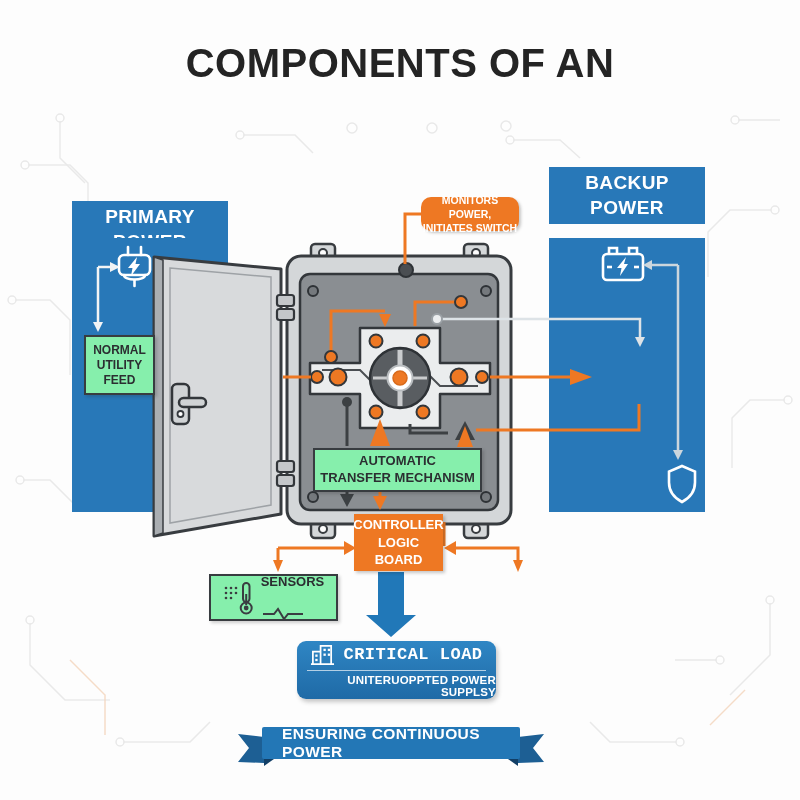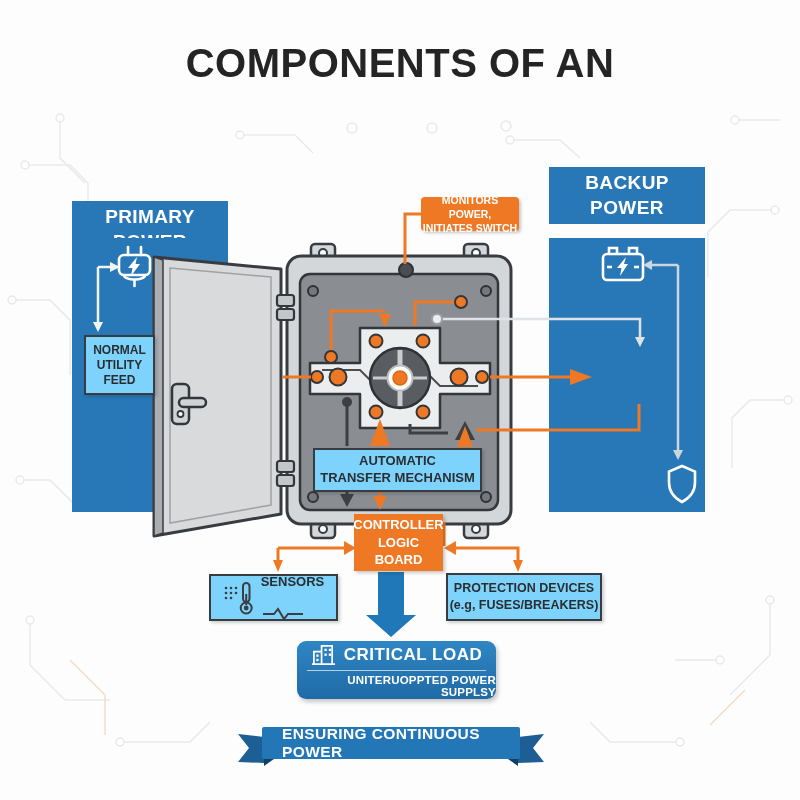--- a/index.html
+++ b/index.html
@@ -9,42 +9,42 @@
   .abs{position:absolute;}
   
   #title{left:0;top:42px;width:800px;text-align:center;color:#242424;font-weight:700;
          font-size:40px;line-height:1.08;letter-spacing:.5px;}
   
   .bluebox{background:#2878b8;}
   .hdr{color:#fff;font-weight:700;font-size:19px;line-height:1.3;letter-spacing:.4px;
        display:flex;align-items:center;justify-content:center;text-align:center;}
   .hdr span{display:block;width:112px;}
   
-  .lbl{background:#7dd3fc;border:2px solid #383c40;color:#2b2e31;font-weight:700;
+  .lbl{background:#86efac;border:2px solid #383c40;color:#2b2e31;font-weight:700;
        display:flex;flex-direction:column;align-items:center;justify-content:center;
        text-align:center;box-shadow:2px 2px 3px rgba(40,40,40,.22);}
   .lbl span{display:block;}
   
   .orangebox{background:#ee7823;color:#fff;font-weight:700;display:flex;flex-direction:column;
        align-items:center;justify-content:center;text-align:center;
        box-shadow:2px 2px 3px rgba(40,40,40,.25);}
   .orangebox span{display:block;}
-  #monitor-tag{left:421px;top:197px;width:98px;height:34px;font-size:10.5px;line-height:1.35;border-radius:4px;}
+  #monitor-tag{left:421px;top:197px;width:98px;height:34px;font-size:10.5px;line-height:1.35;border-radius:10px;}
   #utility-label{left:84px;top:335px;width:67px;height:56px;font-size:12px;line-height:1.25;}
   #generator-label{left:597px;top:350px;width:94px;height:55px;font-size:12px;line-height:1.25;}
   #atm-label{left:313px;top:448px;width:165px;height:40px;font-size:13px;line-height:1.3;}
   #controller-box{left:354px;top:514px;width:89px;height:57px;font-size:13px;line-height:1.35;}
   #sensors-box{left:209px;top:574px;width:125px;height:43px;flex-direction:row;gap:6px;font-size:13px;}
   #sensors-box .s-col{display:flex;flex-direction:column;align-items:flex-start;line-height:1;gap:19px;}
   #protection-box{left:446px;top:573px;width:152px;height:44px;font-size:12.5px;line-height:1.35;}
   
   #critical-box{left:297px;top:641px;width:199px;height:58px;border-radius:9px;
       background:linear-gradient(#2f86c4,#1f6aa6);color:#fff;display:flex;flex-direction:column;
       justify-content:center;box-shadow:2px 3px 4px rgba(40,40,40,.25);}
-  .cl-top{display:flex;align-items:center;justify-content:center;gap:8px;}
+  .cl-top{display:flex;align-items:center;justify-content:center;gap:8px;font-family:Liberation Mono, monospace;}
   .cl-title{font-weight:700;font-size:17px;letter-spacing:.5px;}
   .cl-div{height:1px;background:rgba(255,255,255,.65);margin:3px 10px 3px 10px;}
   .cl-sub{font-weight:700;font-size:11.5px;letter-spacing:.2px;text-align:right;}
   
   #banner-text{left:262px;top:727px;width:258px;height:32px;color:#fff;font-weight:700;
       font-size:15.5px;letter-spacing:.4px;display:flex;align-items:center;justify-content:center;margin-left:20px;}
 </style>
 </head>
 <body>
 
@@ -291,24 +291,20 @@
       <path d="M23.2,25 v-11" stroke="#3a3d41" stroke-width="2"></path>
     </svg>
     <div class="s-col">
       <span>SENSORS</span>
       <svg width="46" height="13" viewBox="0 0 46 13">
         <path d="M2,7 h11 l4,-5 6,10 4,-5 h15" fill="none" stroke="#3a3d41" stroke-width="2"></path>
       </svg>
     </div>
   </div>
 
-  <div class="abs lbl" id="protection-box">
-    <span>PROTECTION DEVICES</span>
-    <span>(e.g, FUSES/BREAKERS)</span>
-  </div>
 
   <div class="abs" id="critical-box">
     <div class="cl-top">
       <svg width="25" height="25" viewBox="0 0 26 26">
         <g fill="none" stroke="#ffffff" stroke-width="1.8">
           <path d="M3,23 V10 h8"></path>
           <path d="M11,23 V4 h11 v19"></path>
           <path d="M1,23 h24"></path>
         </g>
         <g fill="#ffffff">

